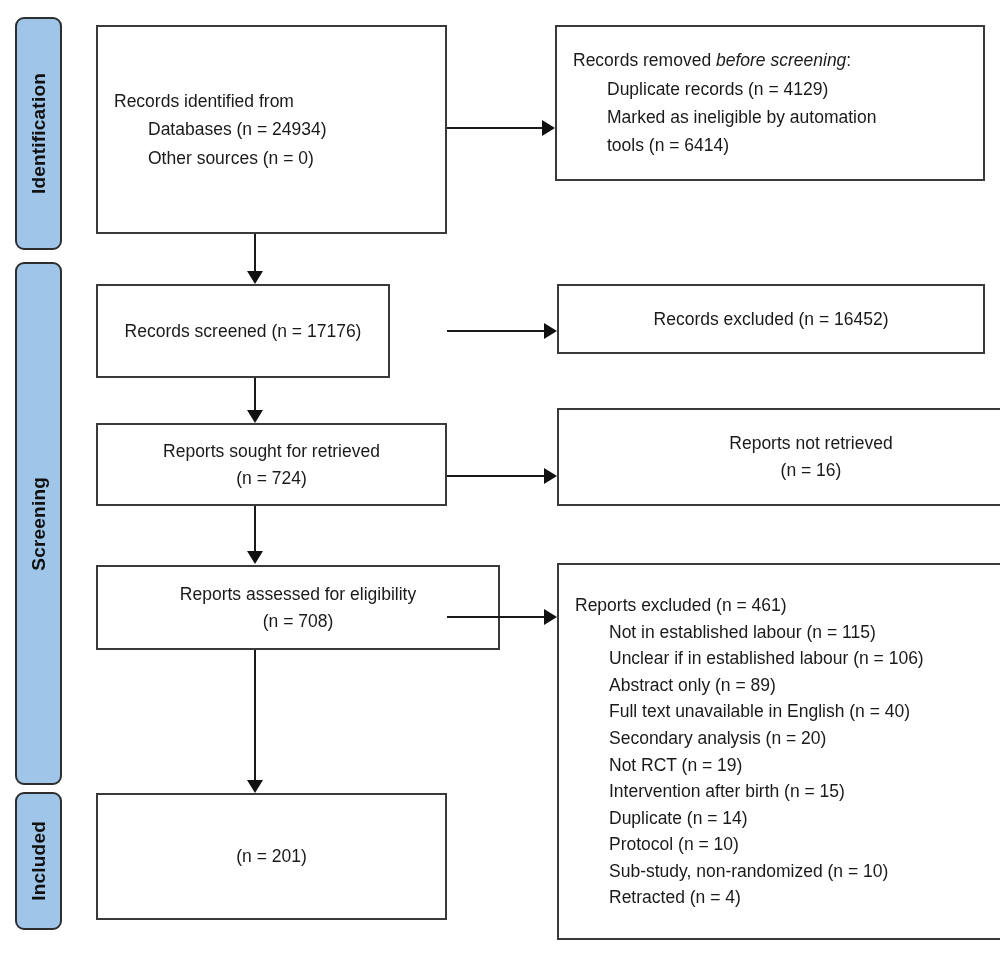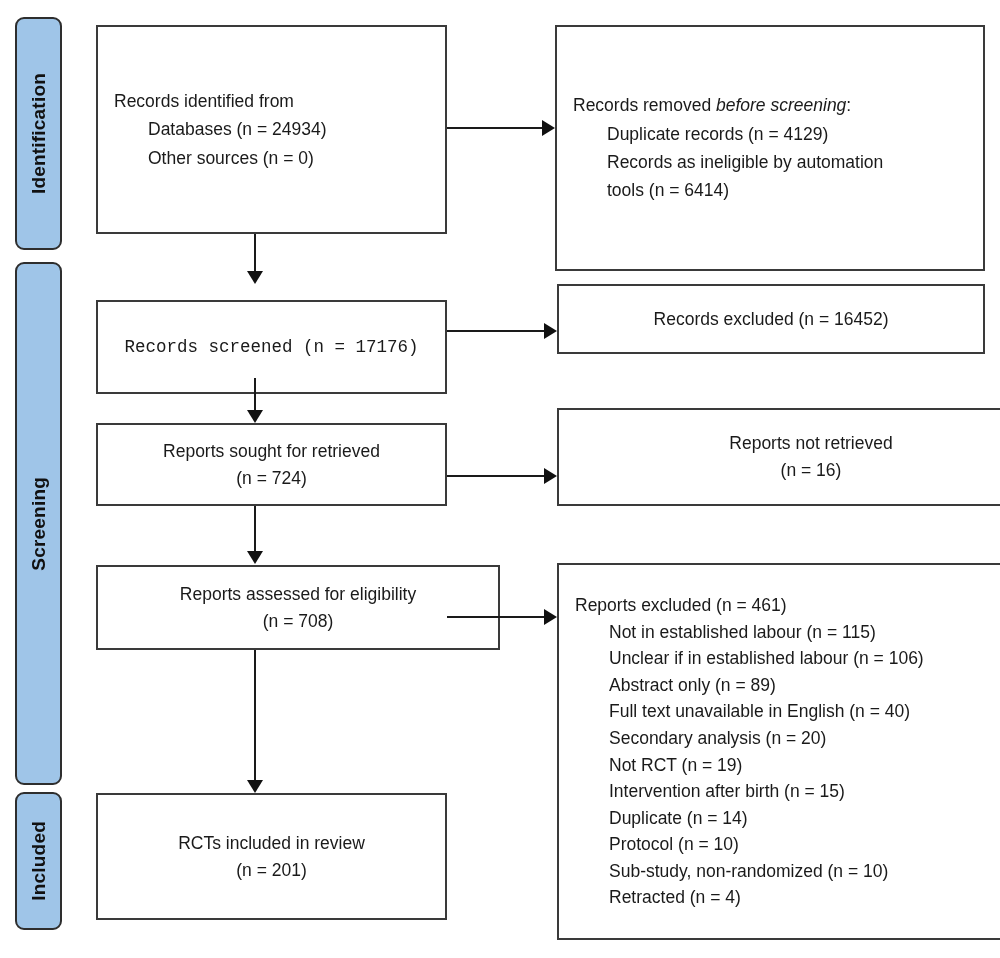--- a/index.html
+++ b/index.html
@@ -127,38 +127,38 @@
   </div>
 
   <div class="box" style="left:96px; top:25px; width:351px; height:209px;align-items:center;">
     <div class="box-inner left">
       <div class="line">Records identified from</div>
       <div class="line indent">Databases (n = 24934)</div>
       <div class="line indent">Other sources (n = 0)</div>
     </div>
   </div>
 
-  <div class="box" style="left:555px; top:25px; width:430px; height:246px;">
+  <div class="box" style="left:555px; top:25px; width:430px; height:156px;">
     <div class="box-inner left">
       <div class="line">
         <span>Records removed </span><em>before screening</em><span>:</span>
       </div>
       <div class="line indent">Duplicate records (n = 4129)</div>
-      <div class="line indent">Records as ineligible by automation</div>
+      <div class="line indent">Marked as ineligible by automation</div>
       <div class="line indent">tools (n = 6414)</div>
     </div>
   </div>
 
   <div class="conn-h" style="left:447px; top:127px; width:95px;"></div>
   <div class="arrow-right" style="left:542px; top:120px;"></div>
 
   <div class="conn-v" style="left:254px; top:234px; height:37px;"></div>
   <div class="arrow-down" style="left:247px; top:271px;"></div>
 
-  <div class="box center-align" style="left:96px; top:300px; width:351px; height:94px;font-family:Liberation Mono, monospace;">
+  <div class="box center-align" style="left:96px; top:284px; width:294px; height:94px;">
     <div class="box-inner center">
       <div class="line">Records screened (n = 17176)</div>
     </div>
   </div>
 
   <div class="box center-align" style="left:557px; top:284px; width:428px; height:70px;">
     <div class="box-inner center">
       <div class="line">Records excluded (n = 16452)</div>
     </div>
   </div>
@@ -214,18 +214,17 @@
   </div>
 
   <div class="conn-h" style="left:447px; top:616px; width:97px;"></div>
   <div class="arrow-right" style="left:544px; top:609px;"></div>
 
   <div class="conn-v" style="left:254px; top:650px; height:130px;"></div>
   <div class="arrow-down" style="left:247px; top:780px;"></div>
 
   <div class="box center-align" style="left:96px; top:793px; width:351px; height:127px;">
     <div class="box-inner center">
-      <div class="line tight">RCTs included in review</div>
       <div class="line tight">(n = 201)</div>
     </div>
   </div>
 
 </div>
 
 </body></html>

